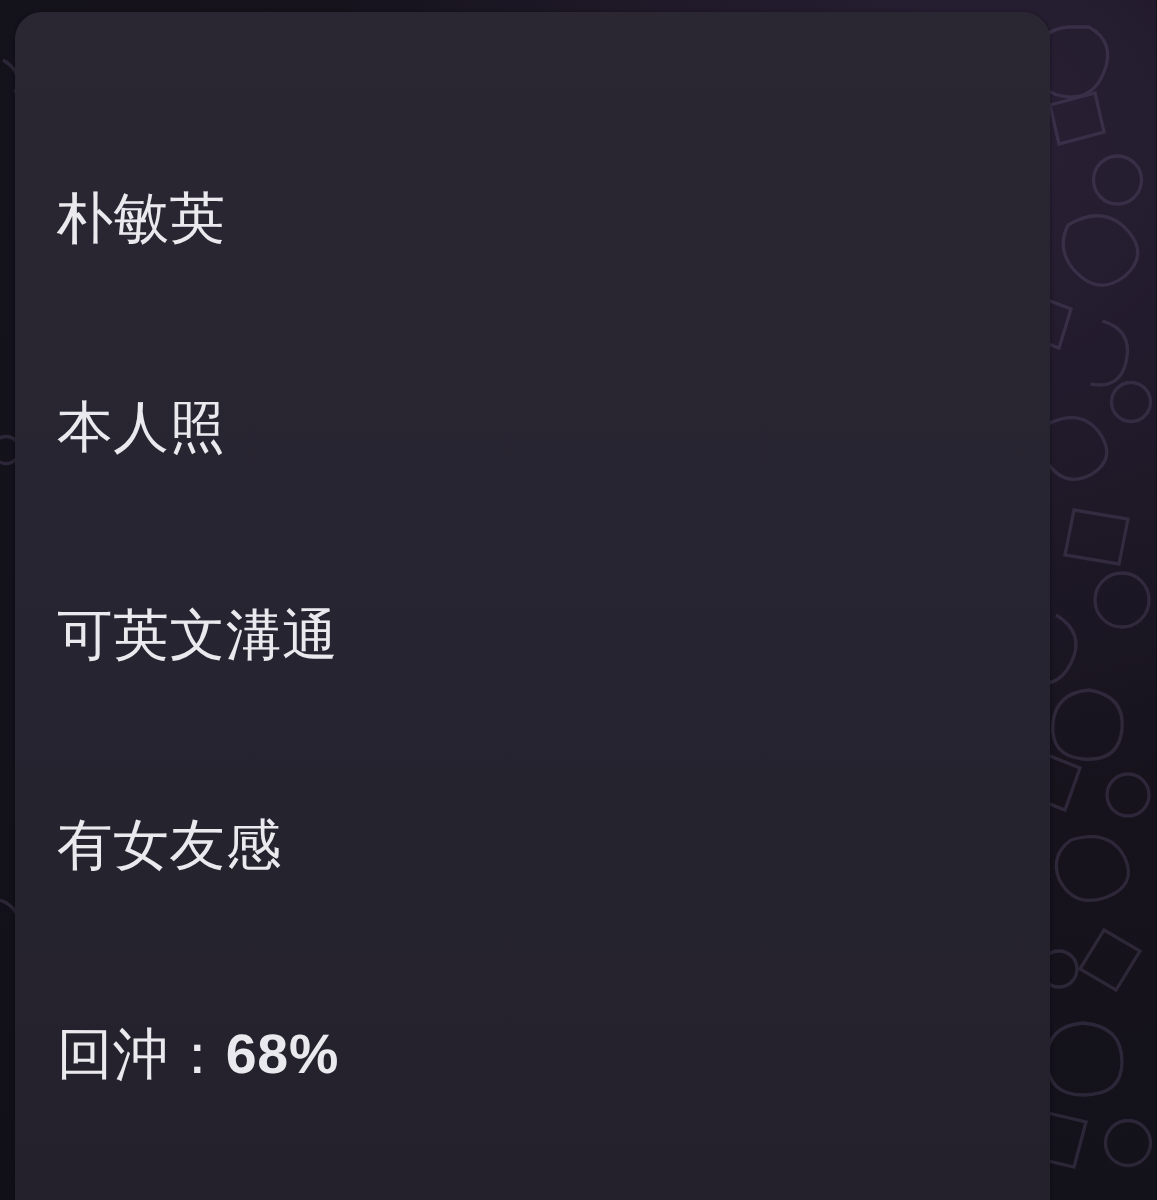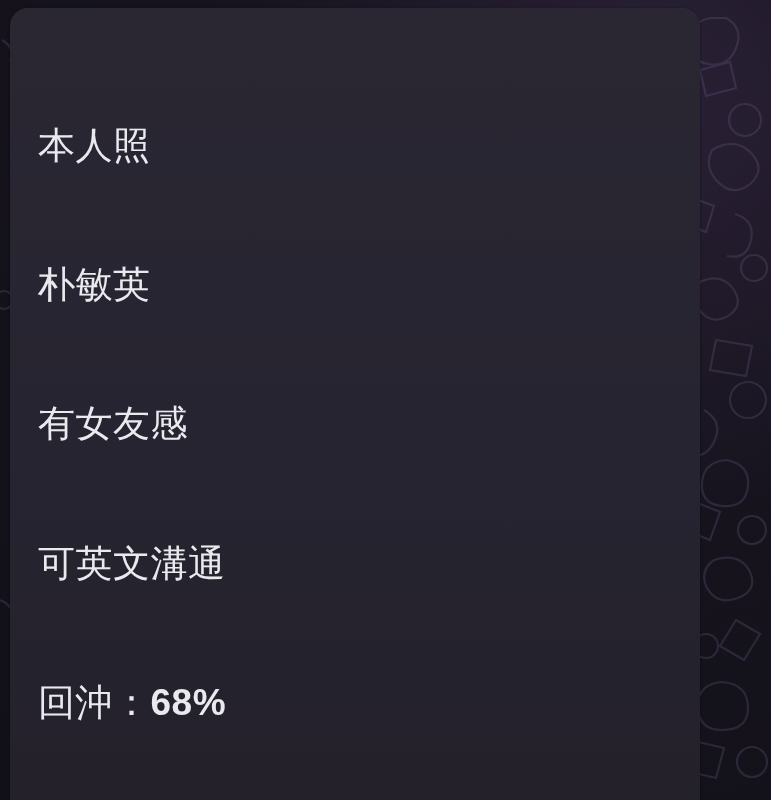--- a/index.html
+++ b/index.html
@@ -96,23 +96,23 @@
 
       <path d="M2 40 q14 8 8 22"></path>
       <circle cx="4" cy="300" r="9"></circle>
       <path d="M0 600 q16 6 12 24"></path>
     </g>
   </svg>
 
   <div id="message-bubble">
 
     <div class="msg-text">
+      <span class="msg-head">朴敏英</span>
       <span class="msg-head">本人照</span>
-      <span class="msg-head">朴敏英</span>
+      <span class="msg-head">可英文溝通</span>
       <span class="msg-head">有女友感</span>
-      <span class="msg-head">可英文溝通</span>
       <span class="msg-head"><span>回沖：</span><span class="msg-line-bold">68%</span></span>
       
       
     </div>
 
   </div>
 </div>
 
 </body></html>

